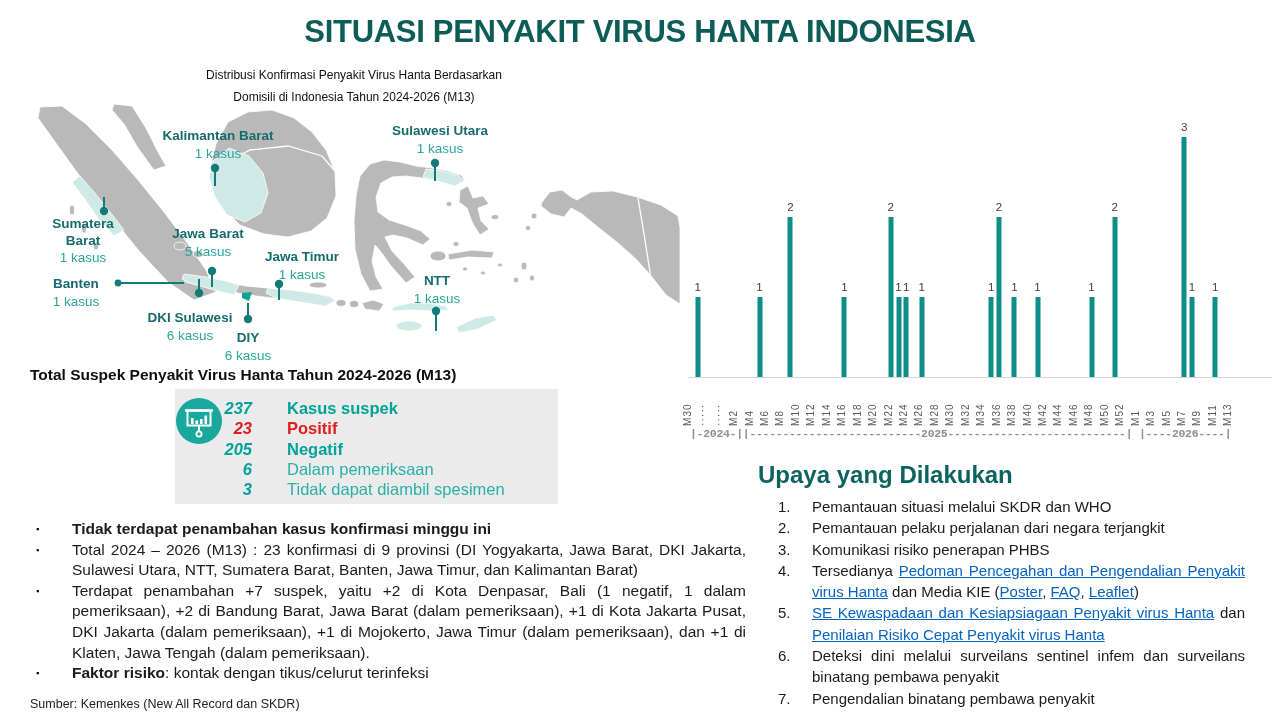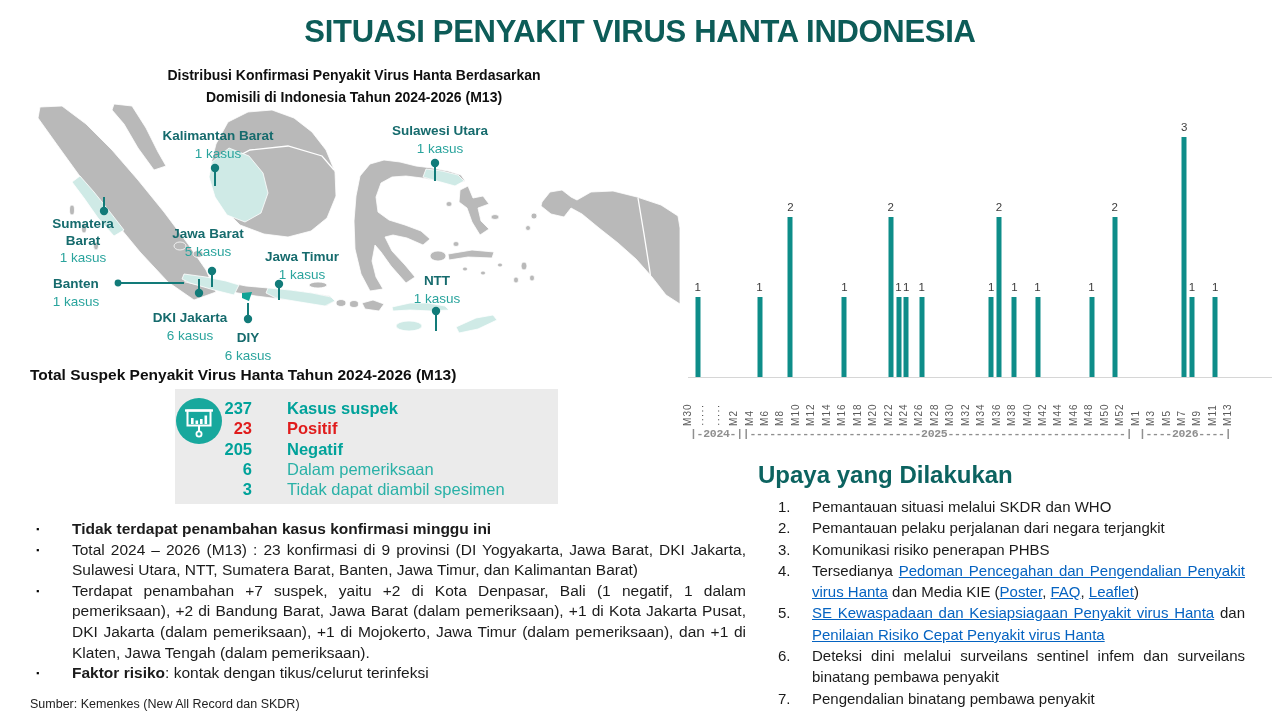--- a/index.html
+++ b/index.html
@@ -4,40 +4,40 @@
 <style>
   html,body{margin:0;padding:0;background:#fff;}
   .page{position:relative;width:1280px;height:720px;background:#fff;overflow:hidden;
         font-family:"Liberation Sans",sans-serif;color:#1b1b1b;}
 
   .main-title{position:absolute;top:14px;left:0;width:1280px;text-align:center;
     font-size:31px;font-weight:bold;color:#0d5c58;letter-spacing:-0.3px;}
 
   
   .map-title{position:absolute;top:64px;left:30px;width:648px;text-align:center;
-    font-size:14px;font-weight:bold;color:#0f0f0f;line-height:22px;}
+    font-size:12px;font-weight:normal;color:#0f0f0f;line-height:22px;}
   .map-area{position:absolute;top:104px;left:28px;width:652px;height:262px;}
   .map-area svg{position:absolute;left:0;top:0;}
   .land{fill:#b9b9b9;stroke:#fff;stroke-width:0.8;}
   .hl{fill:#cfeae6;stroke:#fff;stroke-width:0.8;}
   .diy-fill{fill:#10a396;stroke:none;}
   .border-line{fill:none;stroke:#fff;stroke-width:1.3;}
   .pin-line{stroke:#127b79;stroke-width:2;}
   .pin-dot{fill:#127b79;}
   .map-label{position:absolute;transform:translateX(-50%);text-align:center;white-space:nowrap;z-index:3;}
   .ml-name{font-weight:bold;color:#166b6d;font-size:13.5px;line-height:16.5px;}
   .ml-cases{color:#2aa49d;font-size:13.5px;line-height:17px;}
 
   .suspek-title{position:absolute;top:366px;left:30px;width:645px;text-align:left;
     font-size:15.5px;font-weight:bold;color:#0f0f0f;}
   .suspek-box{position:absolute;top:389px;left:175px;width:383px;height:115px;background:#ebebeb;}
   .suspek-icon{position:absolute;left:0px;top:8px;}
   .s-rows{position:absolute;left:0;top:9px;width:100%;}
   .s-row{display:flex;line-height:20.3px;font-size:16.5px;}
-  .s-val{width:77px;text-align:right;font-weight:bold;}
+  .s-val{width:77px;text-align:right;font-weight:bold;font-style:italic;}
   .s-lab{margin-left:35px;}
   .c-teal{color:#00a29a;} .c-red{color:#e01c1c;} .c-teal-light{color:#2ab1a7;}
   .w-bold{font-weight:bold;} .w-reg{font-weight:normal;}
 
   .bullets{position:absolute;top:519px;left:36px;width:710px;font-size:15.5px;}
   .bullet{display:flex;}
   .bmark{width:36px;font-size:9px;padding-top:5px;color:#000;}
   .btxt{flex:1;text-align:justify;line-height:20.6px;}
   .bold-all{font-weight:bold;text-align:left;}
   .source{position:absolute;top:697px;left:30px;font-size:12.5px;color:#222;}
@@ -173,21 +173,21 @@
         </div>
         <div class="map-label" style="left: 180px; top: 122px;">
           <div class="ml-name">Jawa Barat</div>
           <div class="ml-cases">5 kasus</div>
         </div>
         <div class="map-label" style="left: 48px; top: 172px;">
           <div class="ml-name">Banten</div>
           <div class="ml-cases">1 kasus</div>
         </div>
         <div class="map-label" style="left: 162px; top: 206px;">
-          <div class="ml-name">DKI Jakarta</div>
+          <div class="ml-name">DKI Sulawesi</div>
           <div class="ml-cases">6 kasus</div>
         </div>
         <div class="map-label" style="left: 220px; top: 226px;">
           <div class="ml-name">DIY</div>
           <div class="ml-cases">6 kasus</div>
         </div>
         <div class="map-label" style="left: 274px; top: 145px;">
           <div class="ml-name">Jawa Timur</div>
           <div class="ml-cases">1 kasus</div>
         </div>

